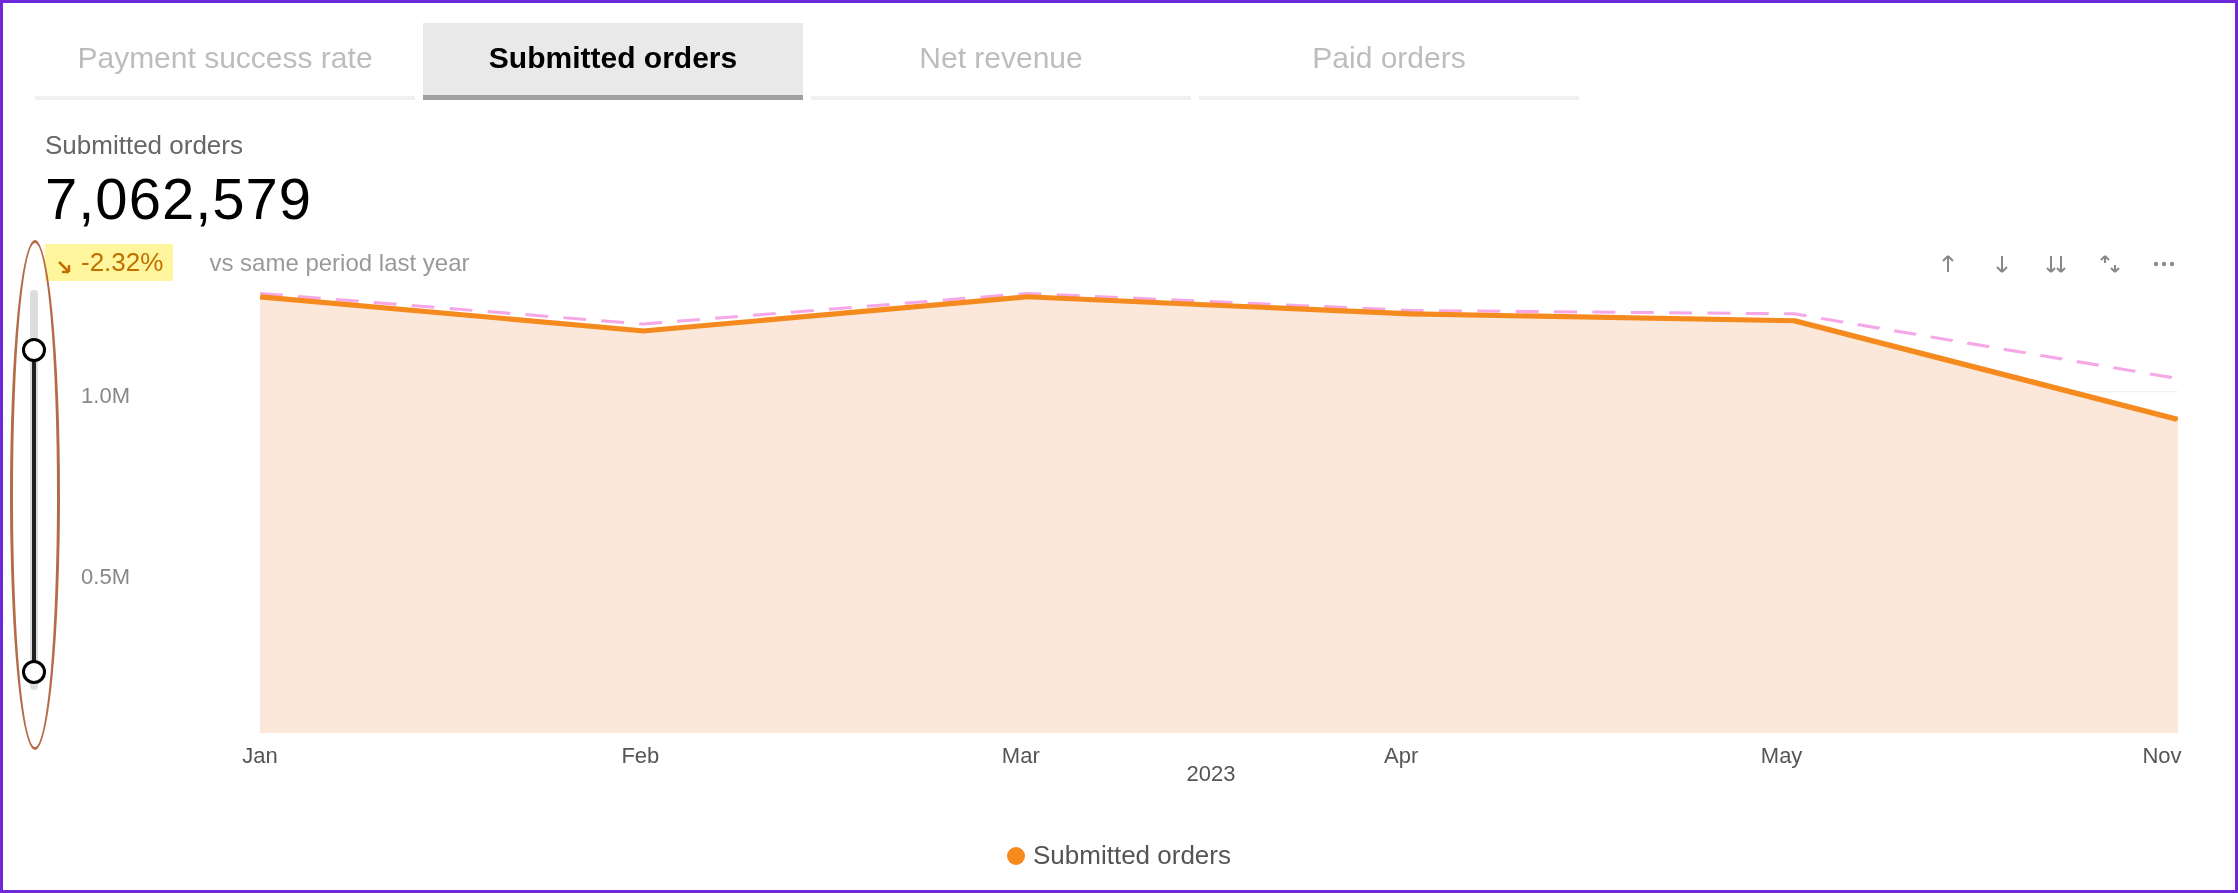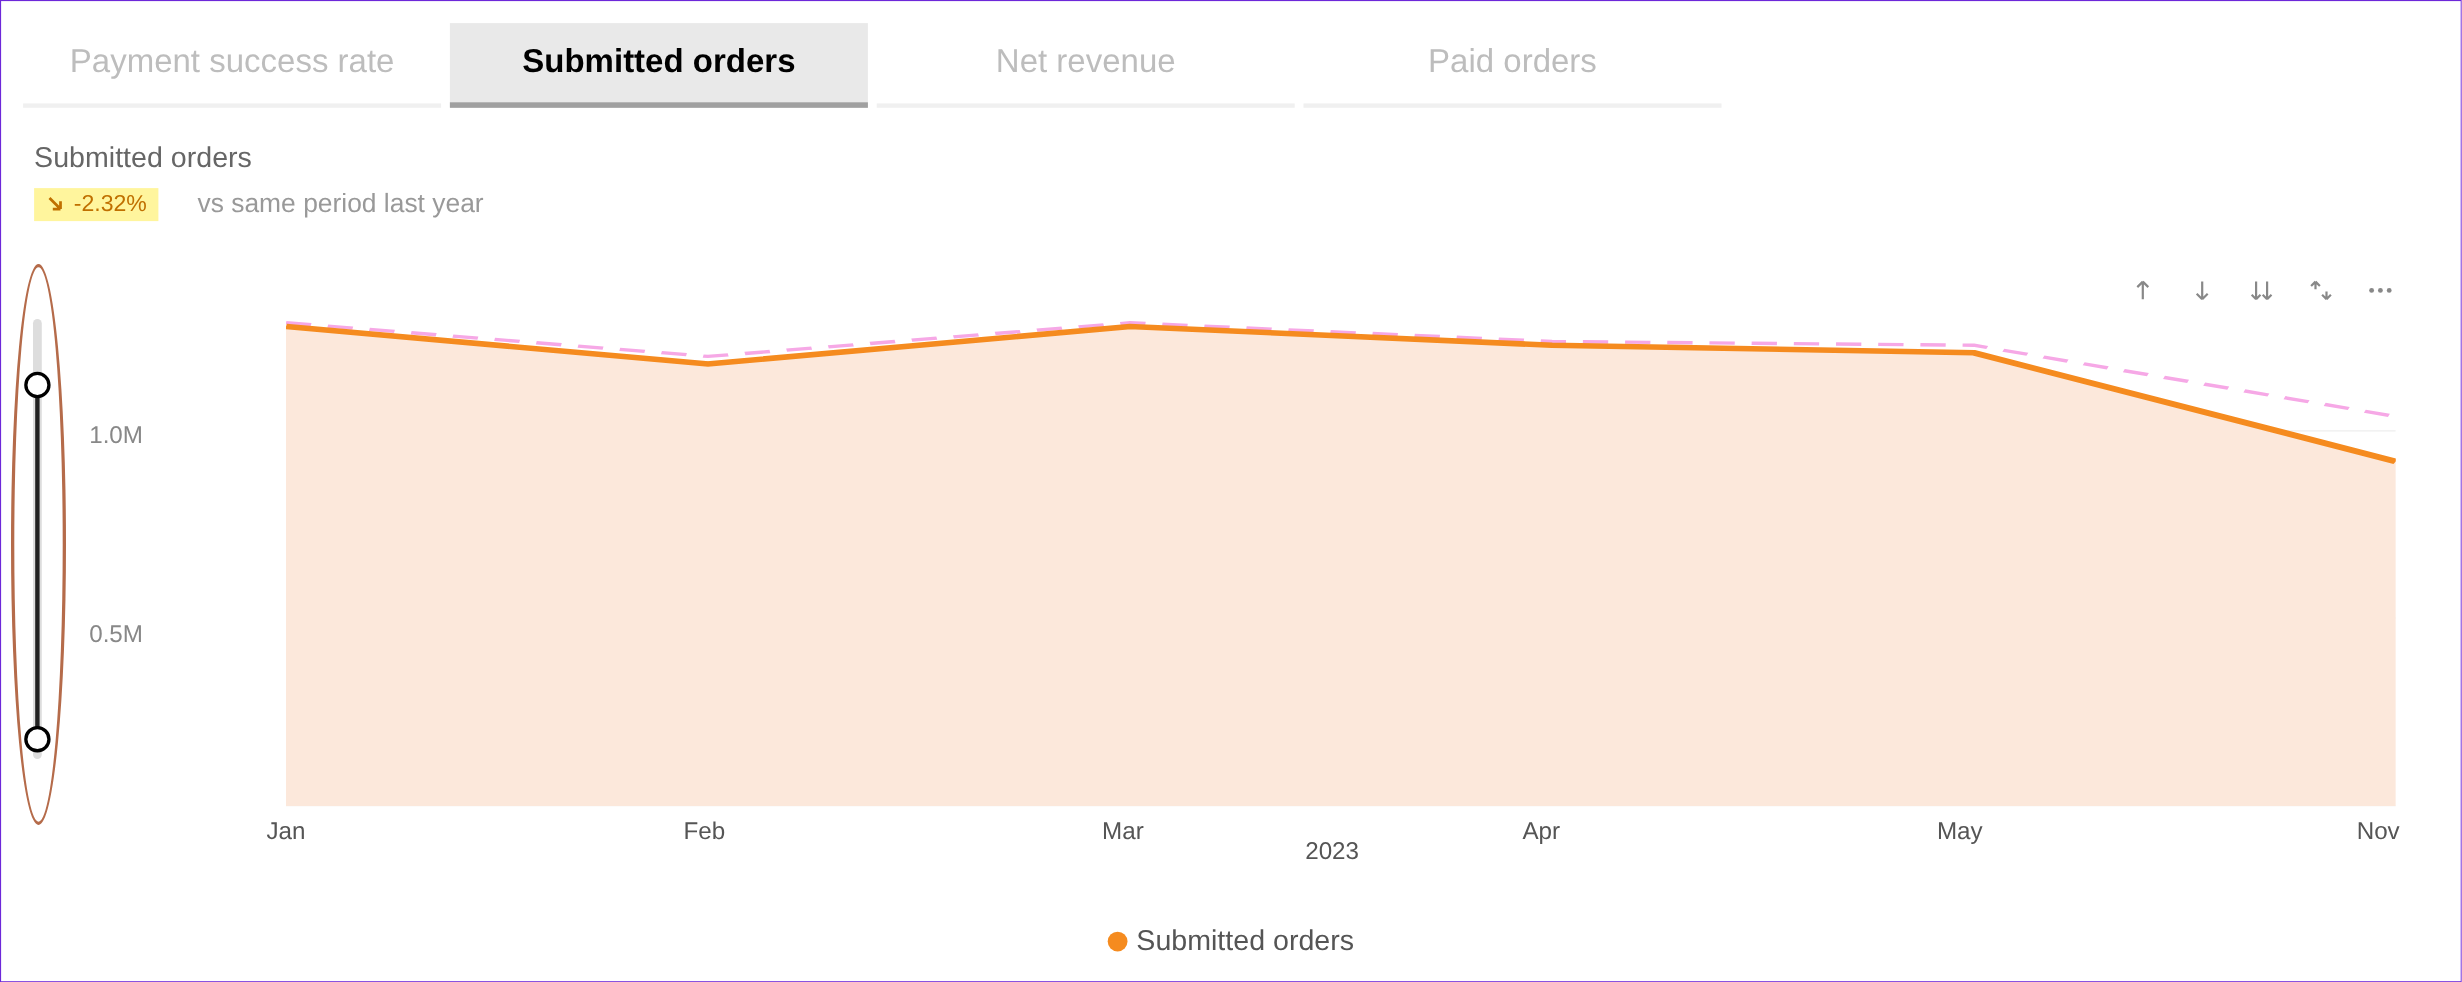--- a/index.html
+++ b/index.html
@@ -6,24 +6,24 @@
   body {
     font-family: "Segoe UI", Arial, sans-serif;
     background: #f5f5f5;
     padding: 0;
     width: 2238px;
     height: 893px;
     position: relative;
   }
   .panel {
     background: #fff;
-    border: 1px solid #6d28d9;
+    border: 3px solid #6d28d9;
     width: 100%;
     height: 100%;
-    padding: 10px 30px 20px 20px;
+    padding: 10px 30px 20px 32px;
   }
   
   .tabs {
     display: flex;
     gap: 8px;
     margin-top: 10px;
   }
   .tab {
     padding: 18px 40px 20px 40px;
     font-size: 30px;
@@ -39,24 +39,24 @@
     font-weight: 600;
     border-bottom: 5px solid #a0a0a0;
   }
   
   .metric-block { margin: 30px 0 0 10px; }
   .metric-title { font-size: 26px; color: #666; margin-bottom: 4px; }
   .metric-value { font-size: 58px; font-weight: 500; color: #000; letter-spacing: 1px; }
   .delta-row { display: flex; align-items: center; margin-top: 12px; }
   .delta-badge {
     display: inline-flex;
-    align-items: center;
+    align-items: flex-end;
     background: #fff59d;
     padding: 3px 10px;
-    font-size: 21px;
+    font-size: 26px;
     color: #c07000;
     font-weight: 500;
   }
   .delta-badge svg { margin-right: 6px; }
   .delta-text { font-size: 24px; color: #999; margin-left: 36px; }
   
   .toolbar {
     position: absolute;
     right: 60px;
     top: 250px;
@@ -184,20 +184,21 @@
 
   <div class="tabs">
     <div class="tab">Payment success rate</div>
     <div class="tab active">Submitted orders</div>
     <div class="tab">Net revenue</div>
     <div class="tab">Paid orders</div>
   </div>
 
   <div class="metric-block">
     <div class="metric-title">Submitted orders</div>
+    <div class="metric-value">7,062,579</div>
     <div class="delta-row">
       <span class="delta-badge">
         <svg width="20" height="20" viewBox="0 0 20 20">
           <path d="M4 4 L14 14 M14 14 L14 7 M14 14 L7 14" stroke="#c07000" stroke-width="2.5" fill="none"></path>
         </svg>
         <span>-2.32%</span>
       </span>
       <span class="delta-text">vs same period last year</span>
     </div>
   </div>

